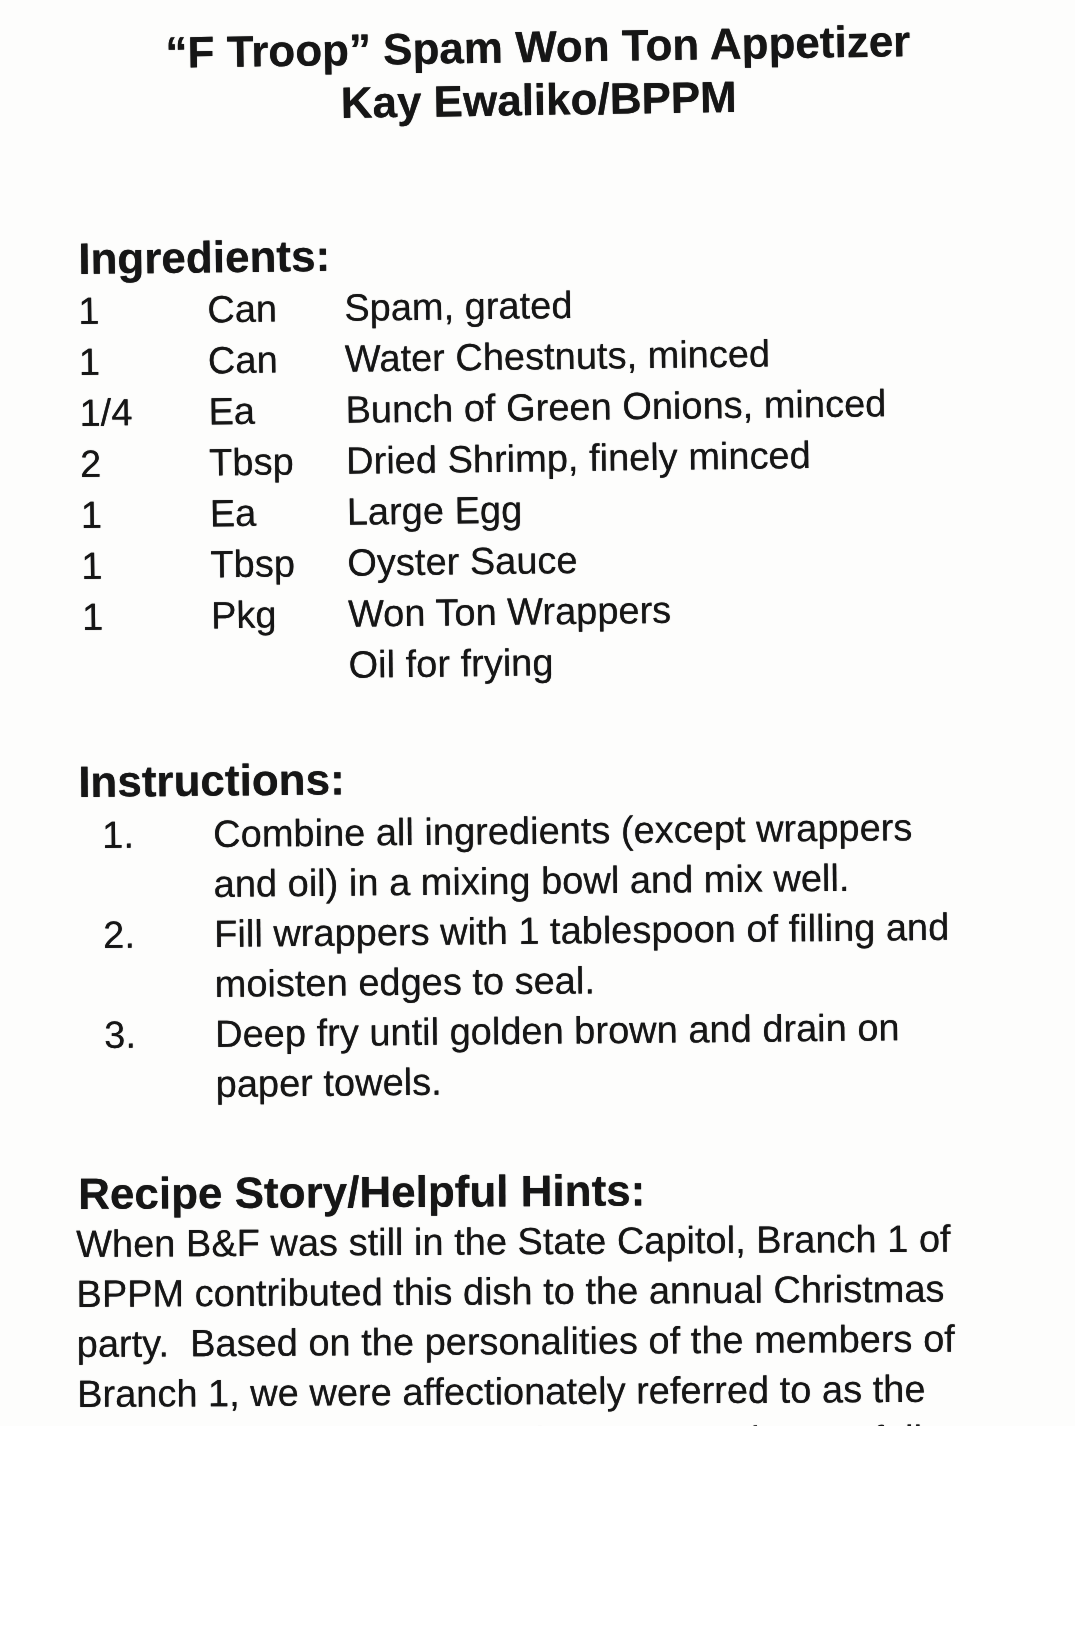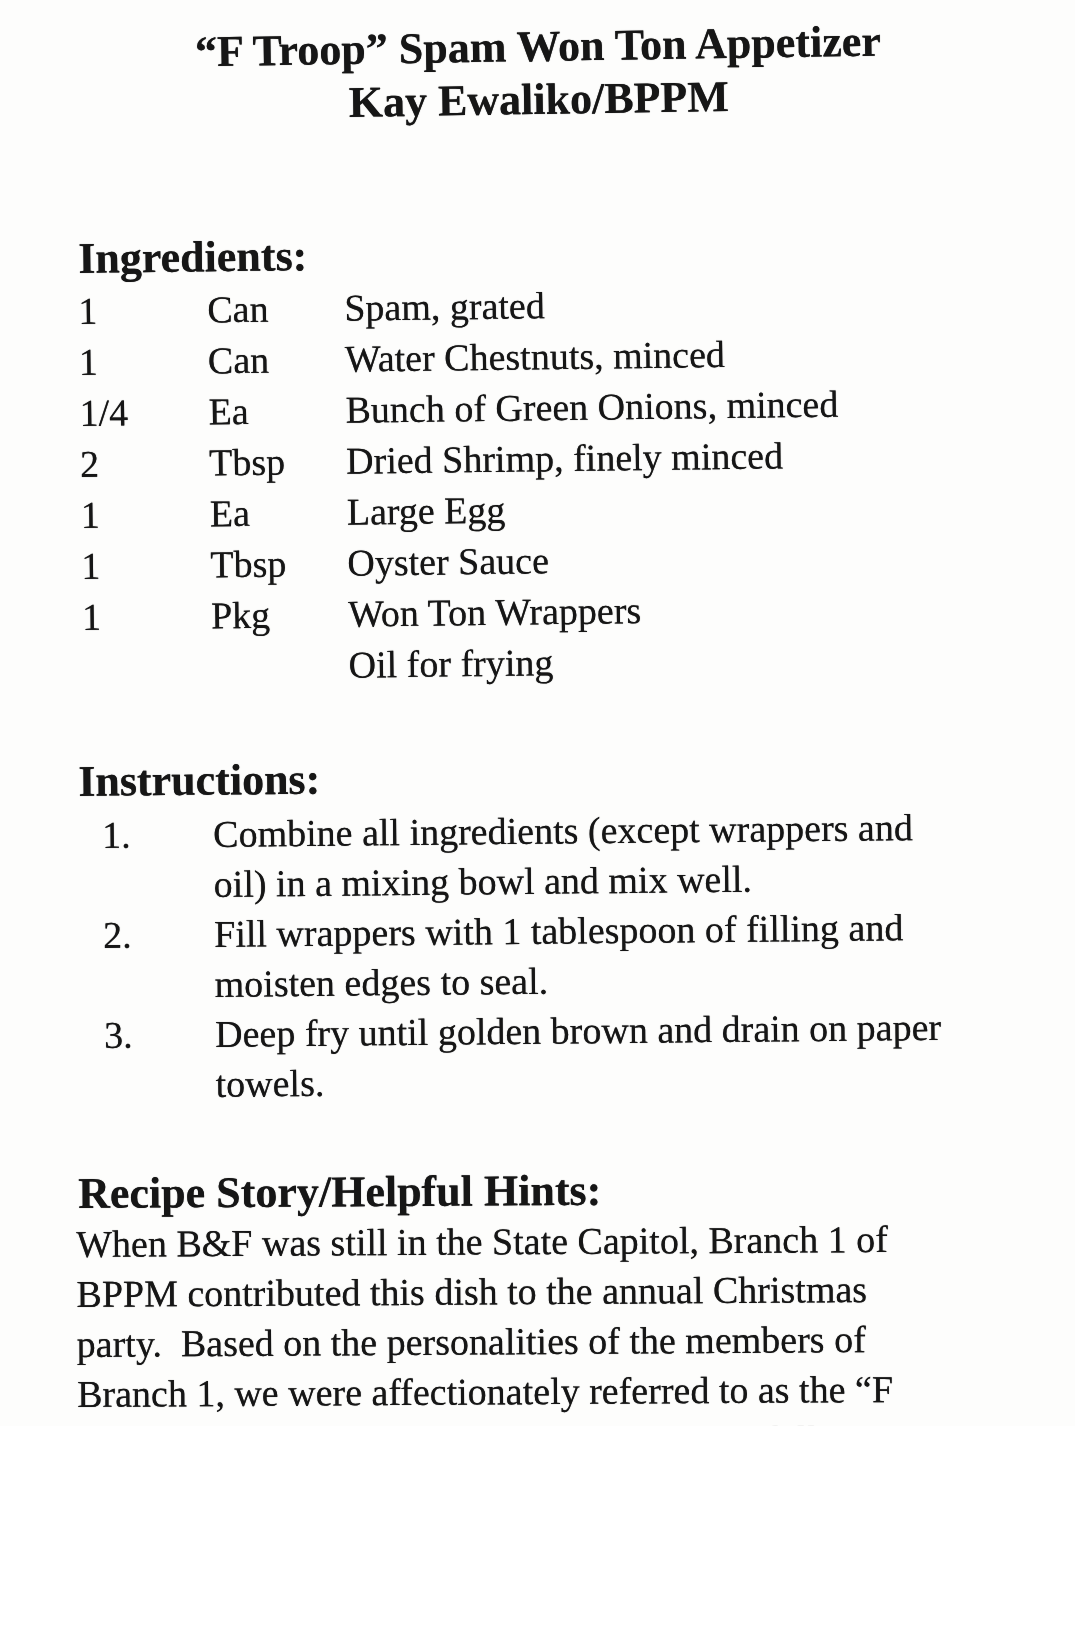--- a/index.html
+++ b/index.html
@@ -3,21 +3,21 @@
 <meta charset="utf-8">
 <style>
   * { margin:0; padding:0; box-sizing:border-box; }
   html, body { background:#ffffff; }
   body { width:1075px; height:1633px; overflow:hidden; }
 
   .sheet {
     position:relative;
     width:1075px; height:1426px;
     background:#fdfdfc;
-    font-family:Liberation Serif, serif;
+    font-family:Liberation Sans, sans-serif;
     color:#161616;
     overflow:hidden;
   }
   
   .ink { text-shadow:0 0 0.7px rgba(12,12,12,0.85); }
 
   .doc-title {
     position:absolute; top:20px; left:0; width:1075px;
     text-align:center;
     font-size:44px; font-weight:bold; line-height:53px;

